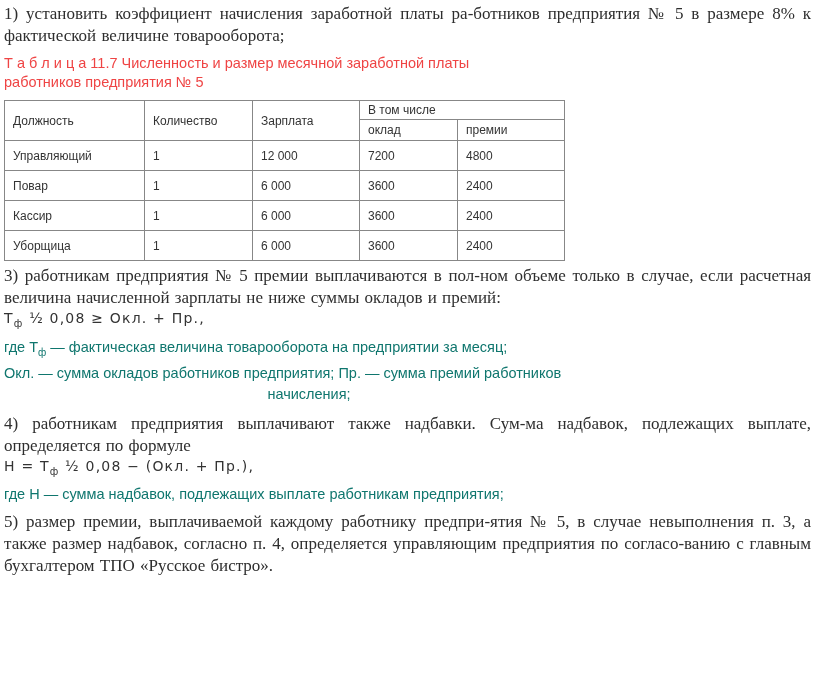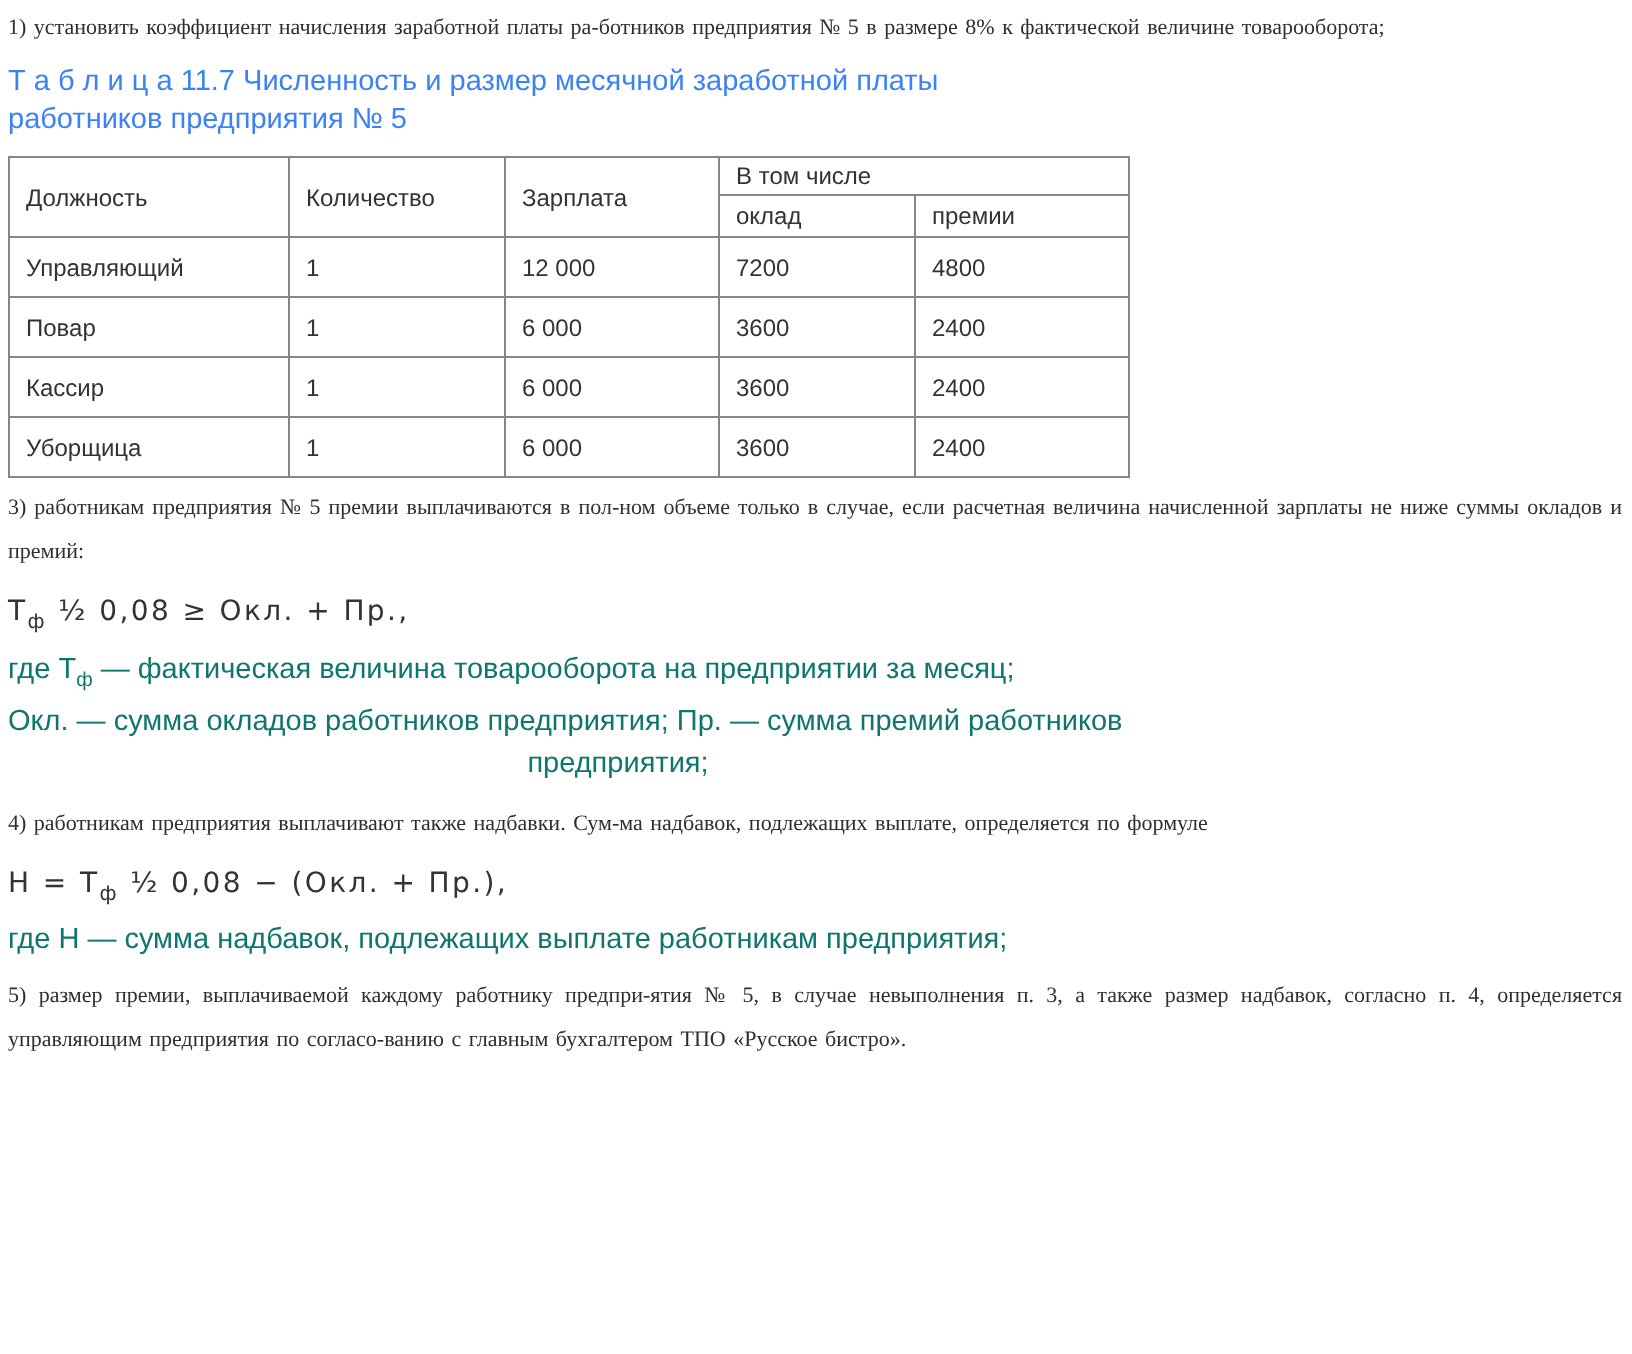--- a/index.html
+++ b/index.html
@@ -9,35 +9,35 @@
     height: 677px;
     background: #ffffff;
     color: #2e2e2e;
     font-family: "Liberation Serif", "DejaVu Serif", serif;
     overflow: hidden;
   }
   .page { padding: 3px 5px 0 4px; }
 
   .para {
     margin: 0;
-    font-size: 11px;
+    font-size: 17px;
     line-height: 22px;
     text-align: justify;
     word-spacing: 1px;
   }
   .mt-p3 { margin-top: 4px; }
   .mt-p4 { margin-top: 8px; }
   .mt-p5 { margin-top: 6px; }
 
   .caption {
     margin-top: 7px;
     font-family: "Liberation Sans", "DejaVu Sans", sans-serif;
     font-size: 14.5px;
     line-height: 19px;
-    color: #3b82f6;
+    color: #ef4444;
   }
 
   .tbl {
     margin-top: 8px;
     border-collapse: collapse;
     table-layout: fixed;
     width: 560px;
     font-family: "Liberation Sans", "DejaVu Sans", sans-serif;
     font-size: 12px;
     color: #333333;
@@ -47,21 +47,21 @@
     padding: 5px 8px;
     vertical-align: middle;
     overflow: hidden;
     white-space: nowrap;
   }
   .tbl tr.hdr-top td { padding: 2px 8px; }
   .tbl tr.hdr-sub td { padding: 3px 8px; }
   .tbl tr.data td { height: 30px; }
 
   .formula {
-    margin-top: 10px;
+    margin-top: 0;
     font-family: "DejaVu Sans", "Liberation Sans", sans-serif;
     font-size: 14px;
     line-height: 19px;
     letter-spacing: 1.2px;
     color: #333333;
   }
   .formula sub, .defline sub { font-size: 10px; }
 
   .defs { margin-top: 4px; }
   .defline {
@@ -139,21 +139,21 @@
 
   <div class="formula">
     <span>Т</span><sub>ф</sub><span> ½ 0,08 ≥ Окл. + Пр.</span><span>,</span>
   </div>
 
   <div class="defs">
     <div class="defline">
       <span>где Т</span><sub>ф</sub><span> — фактическая величина товарооборота на предприятии за месяц;</span>
     </div>
     <div class="defline">Окл. — сумма окладов работников предприятия; Пр. — сумма премий работников</div>
-    <div class="defline centered">предприятия;</div>
+    <div class="defline centered">начисления;</div>
   </div>
 
   <p class="para mt-p4">4) работникам предприятия выплачивают также надбавки. Сум-ма надбавок, подлежащих выплате, определяется по формуле</p>
 
   <div class="formula">
     <span>Н = Т</span><sub>ф</sub><span> ½ 0,08 − (Окл. + Пр.),</span>
   </div>
 
   <div class="defline mt-d4">где Н — сумма надбавок, подлежащих выплате работникам предприятия;</div>
 

